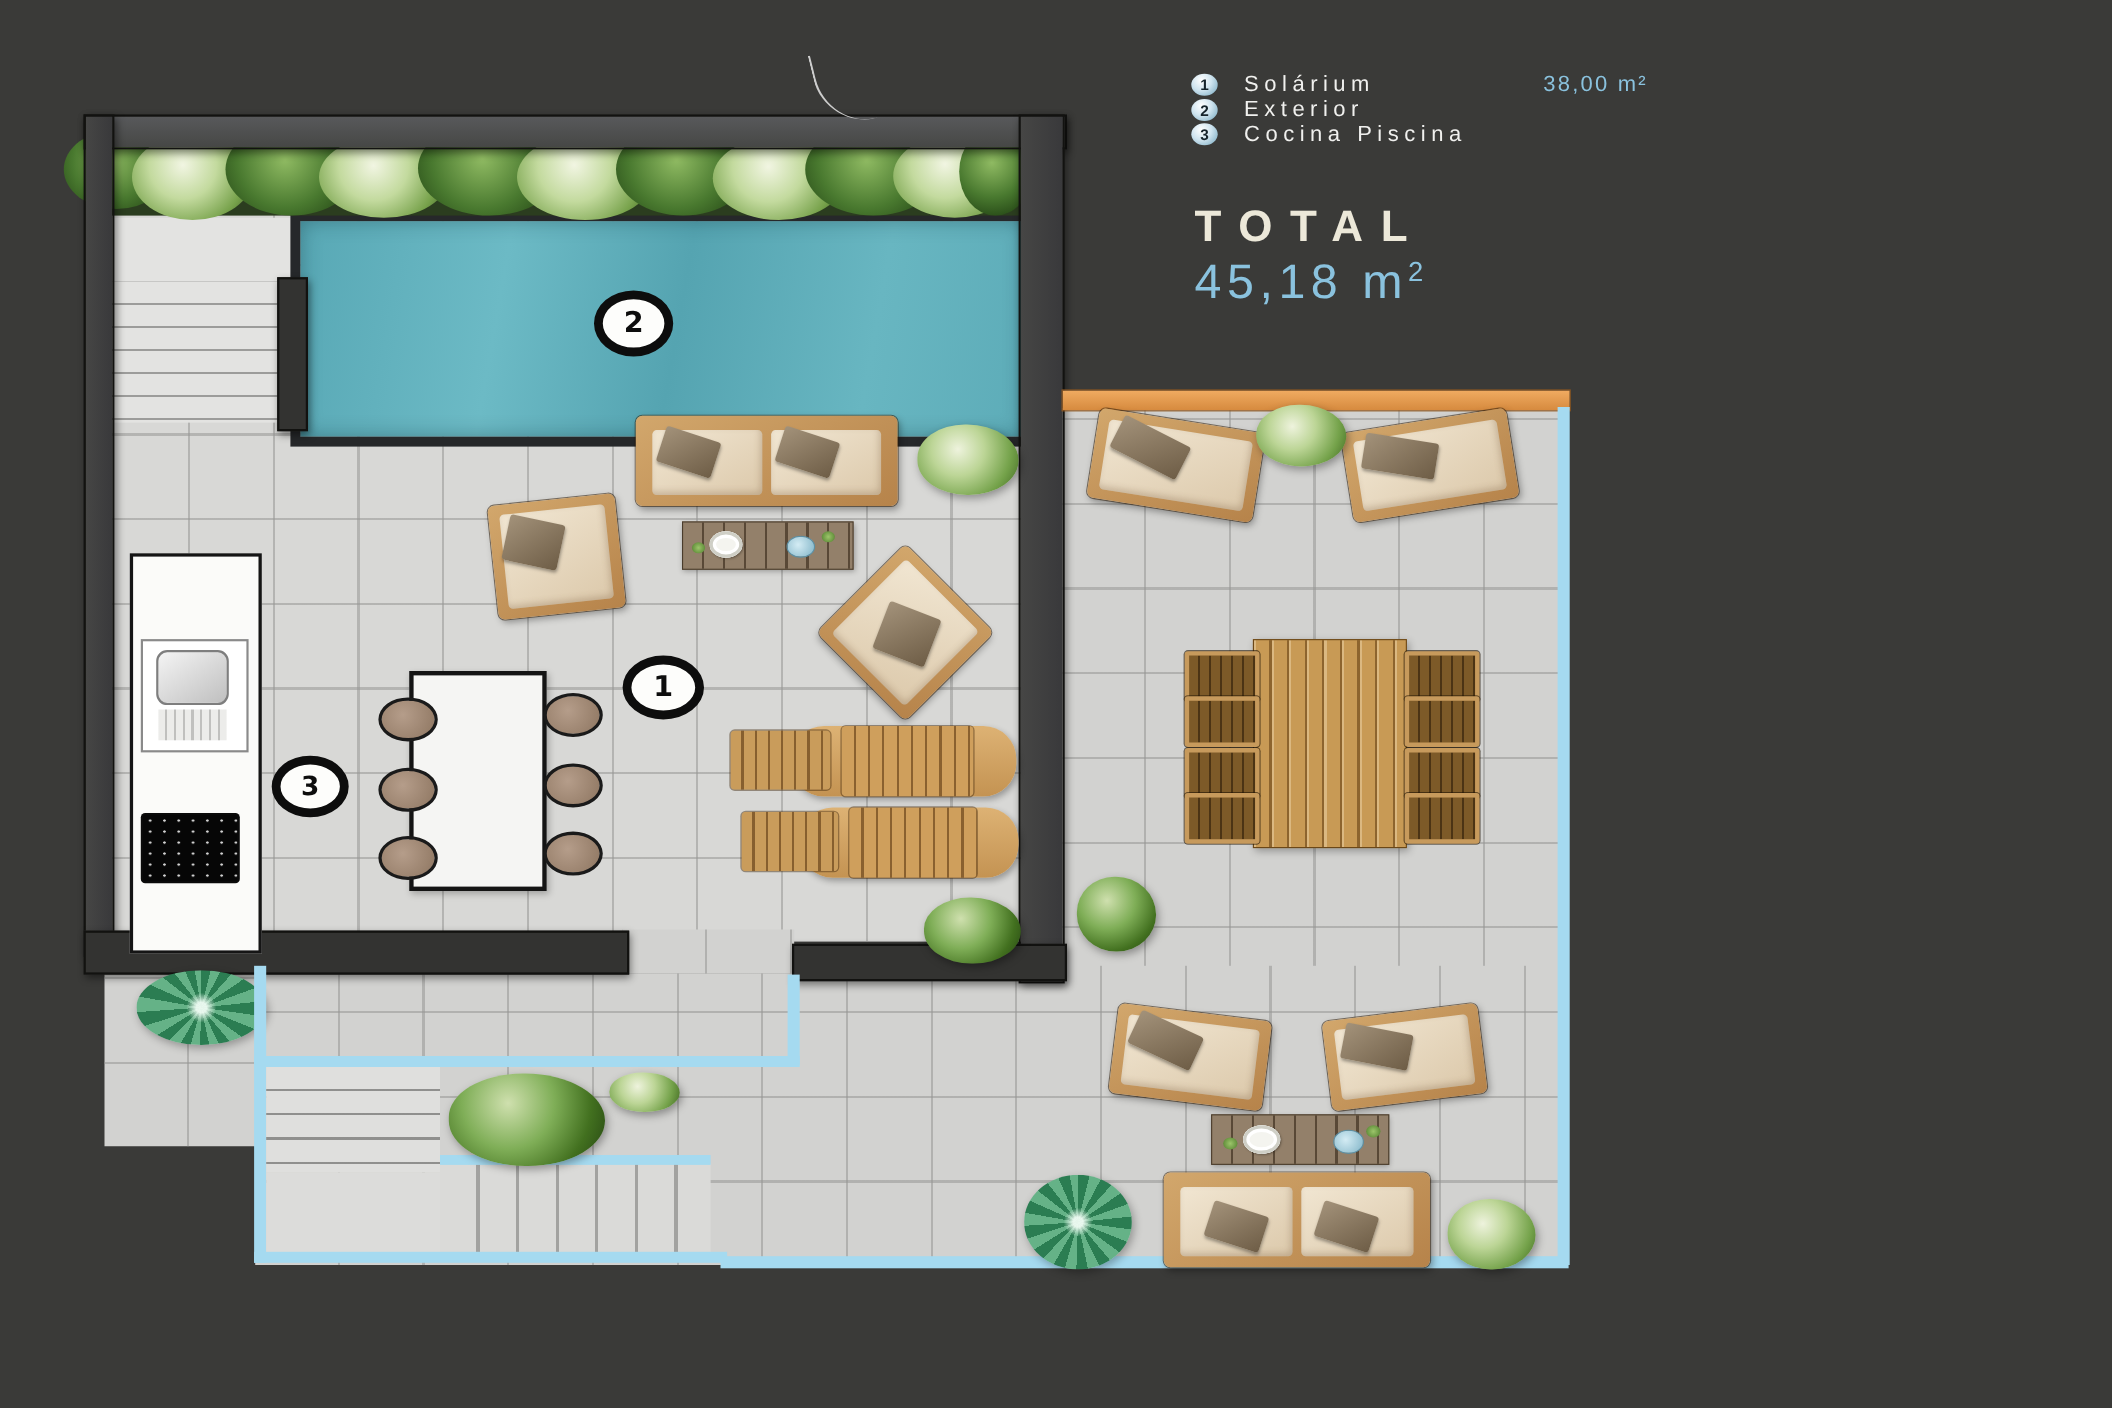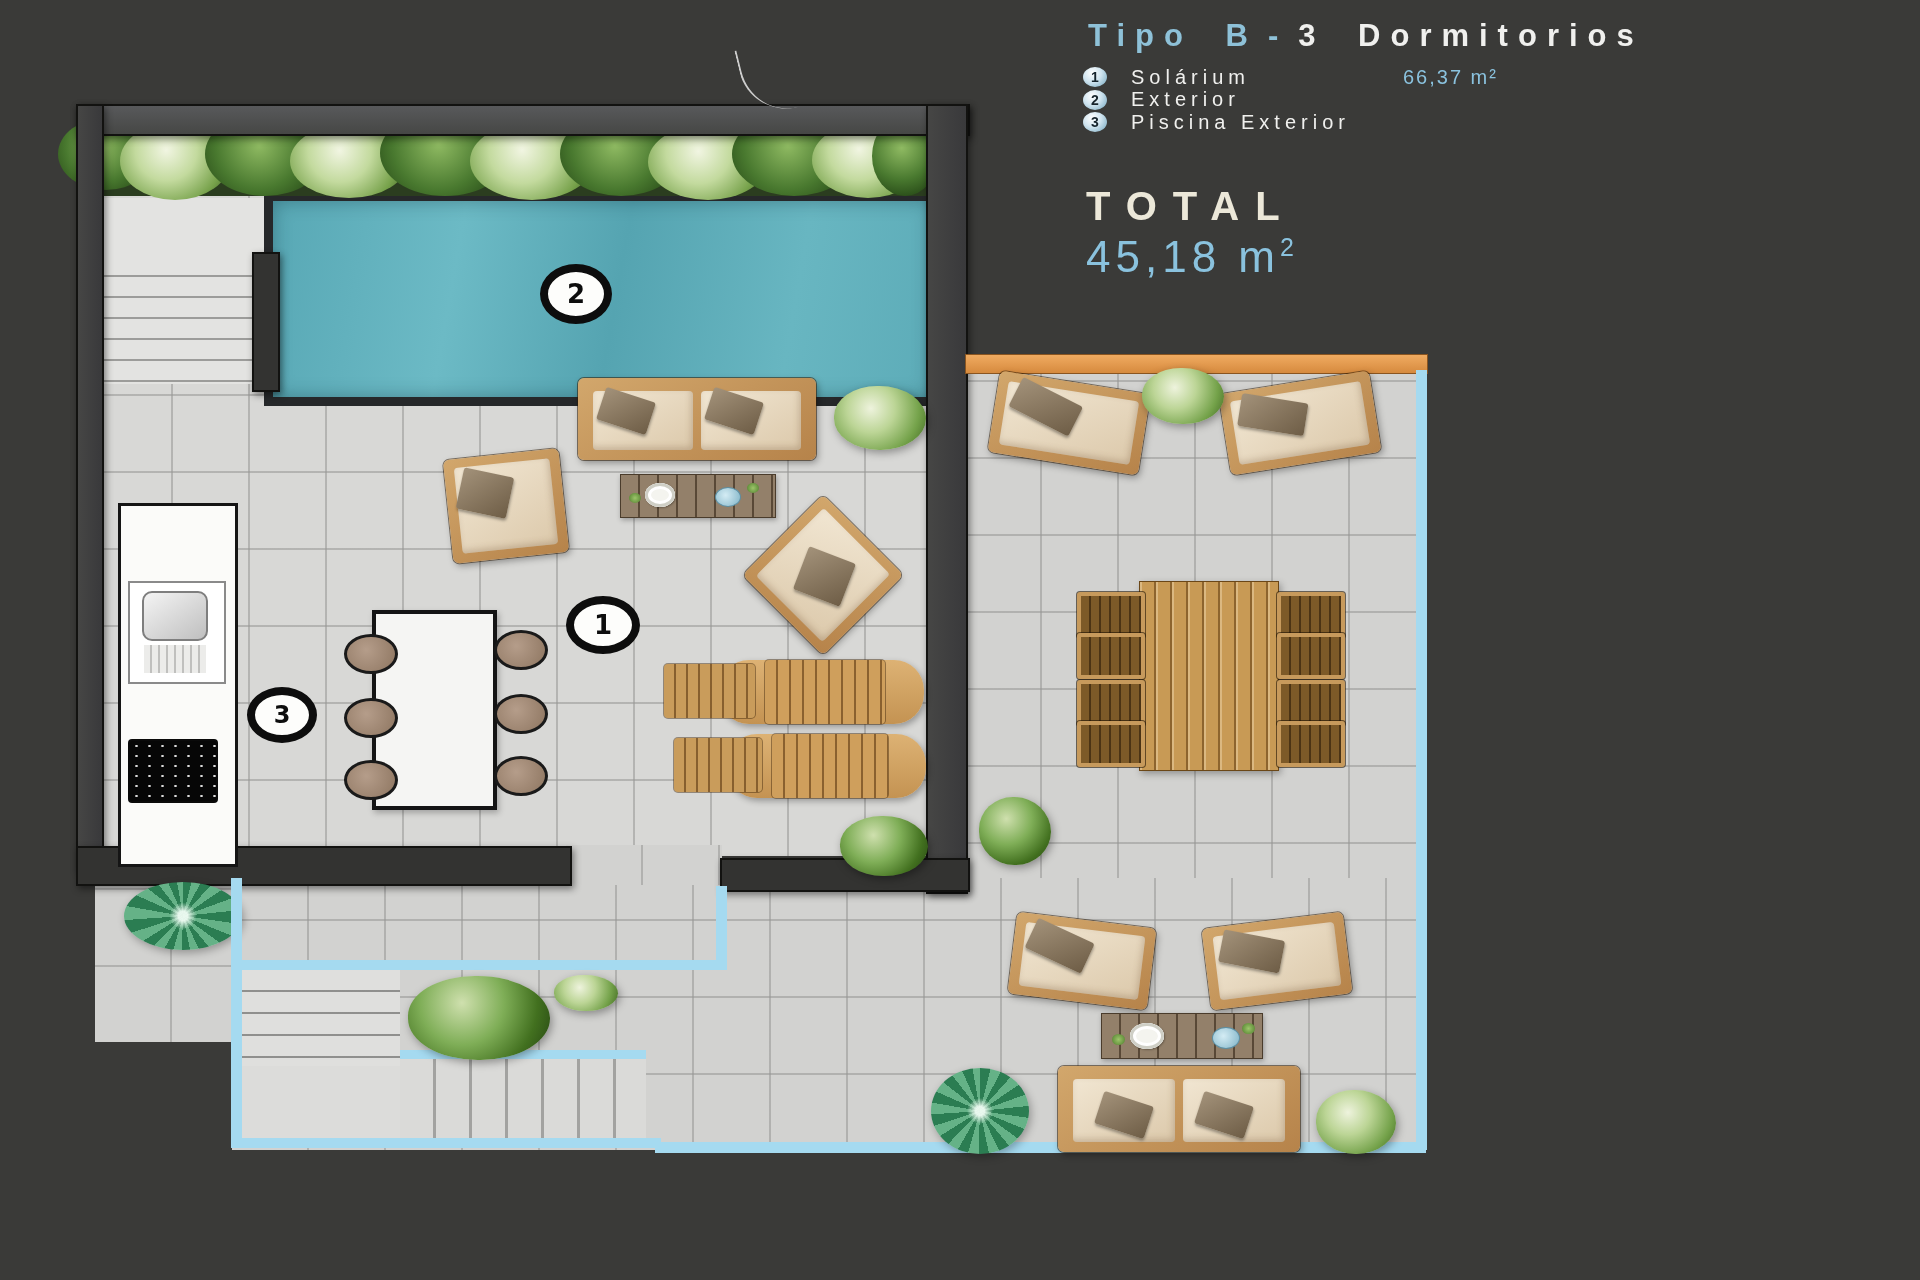--- a/index.html
+++ b/index.html
@@ -262,38 +262,35 @@
     <div class="pw" style="left:40px;top:32px"></div>
     <div class="pw" style="left:140px;top:32px"></div>
   </div>
   <div class="a palm" style="left:931px;top:1068px;width:98px;height:86px"></div>
   <div class="a bush light" style="left:1316px;top:1090px;width:80px;height:64px"></div>
 
   <div class="marker" style="left:540px;top:264px;width:56px;height:44px;font-size:26px">2</div>
   <div class="marker" style="left:566px;top:596px;width:58px;height:42px;font-size:26px">1</div>
   <div class="marker" style="left:247px;top:687px;width:54px;height:40px;font-size:24px">3</div>
 
-  <div class="a title" style="left:1088px;top:18px">
-    <span class="acc">Tipo B</span><span class="dash">-</span><span>3 Dormitorios</span>
-  </div>
 
   <div class="a" style="left:1083px;top:66px">
     <div class="legend-row">
       <span class="blt">1</span>
       <span class="leg-label">Solárium</span>
-      <span class="leg-area">66,37 m²</span>
+      <span class="leg-area">38,00 m²</span>
     </div>
     <div class="legend-row">
       <span class="blt">2</span>
       <span class="leg-label">Exterior</span>
       <span class="leg-area"></span>
     </div>
     <div class="legend-row">
       <span class="blt">3</span>
-      <span class="leg-label">Piscina Exterior</span>
+      <span class="leg-label">Cocina Piscina</span>
       <span class="leg-area"></span>
     </div>
   </div>
 
   <div class="a total-label" style="left:1086px;top:184px">TOTAL</div>
   <div class="a total-value" style="left:1086px;top:232px">
     <span>45,18 m</span><sup>2</sup>
   </div>
 
 </div>

